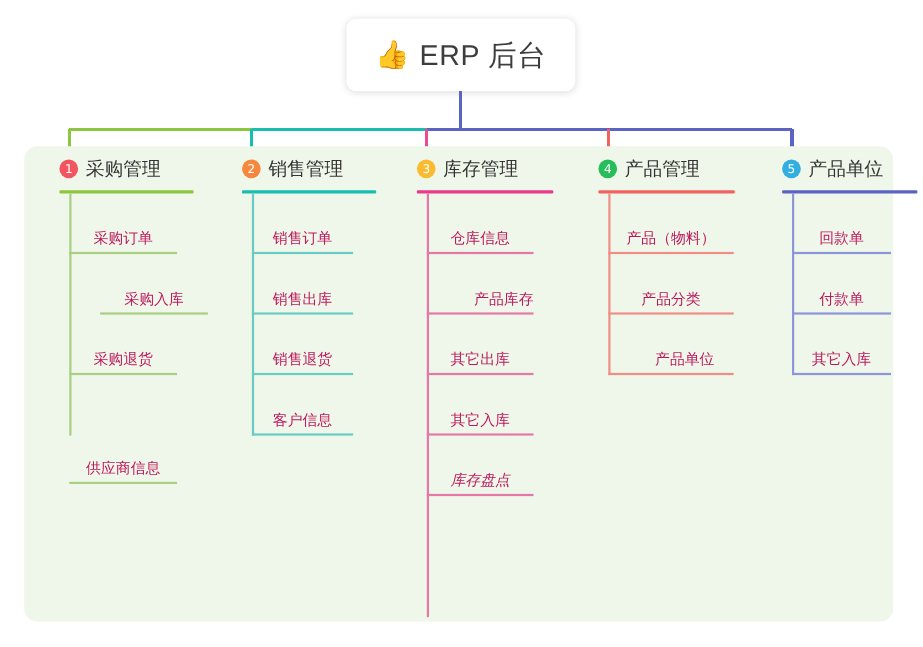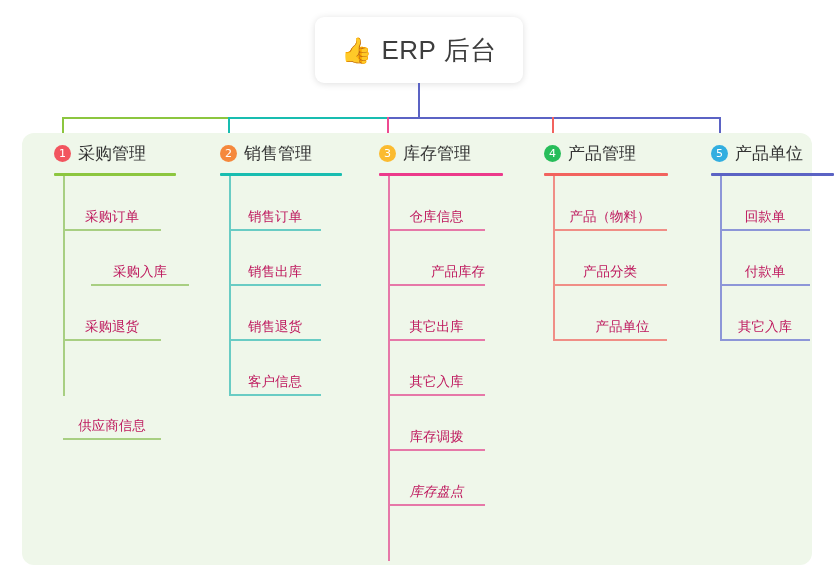--- a/index.html
+++ b/index.html
@@ -234,24 +234,20 @@
           <div class="item-rule" style="background: rgb(230, 120, 168);"></div>
         </div>
         <div class="item" style="width: 97px;">
           <span class="item-label">其它出库</span>
           <div class="item-rule" style="background: rgb(230, 120, 168);"></div>
         </div>
         <div class="item" style="width: 97px;">
           <span class="item-label">其它入库</span>
           <div class="item-rule" style="background: rgb(230, 120, 168);"></div>
         </div>
-        <div class="item" style="width: 97px;">
-          <span class="item-label">库存调拨</span>
-          <div class="item-rule" style="background: rgb(230, 120, 168);"></div>
-        </div>
         <div class="item" style="width: 97px; font-style: italic;">
           <span class="item-label">库存盘点</span>
           <div class="item-rule" style="background: rgb(230, 120, 168);"></div>
         </div>
       </div>
     </div>
     <div class="column" style="left: 506px; width: 160px;">
       <div class="col-head">
         <span class="col-badge" style="background: rgb(39, 189, 90);">4</span>
         <span class="col-title">产品管理</span>

